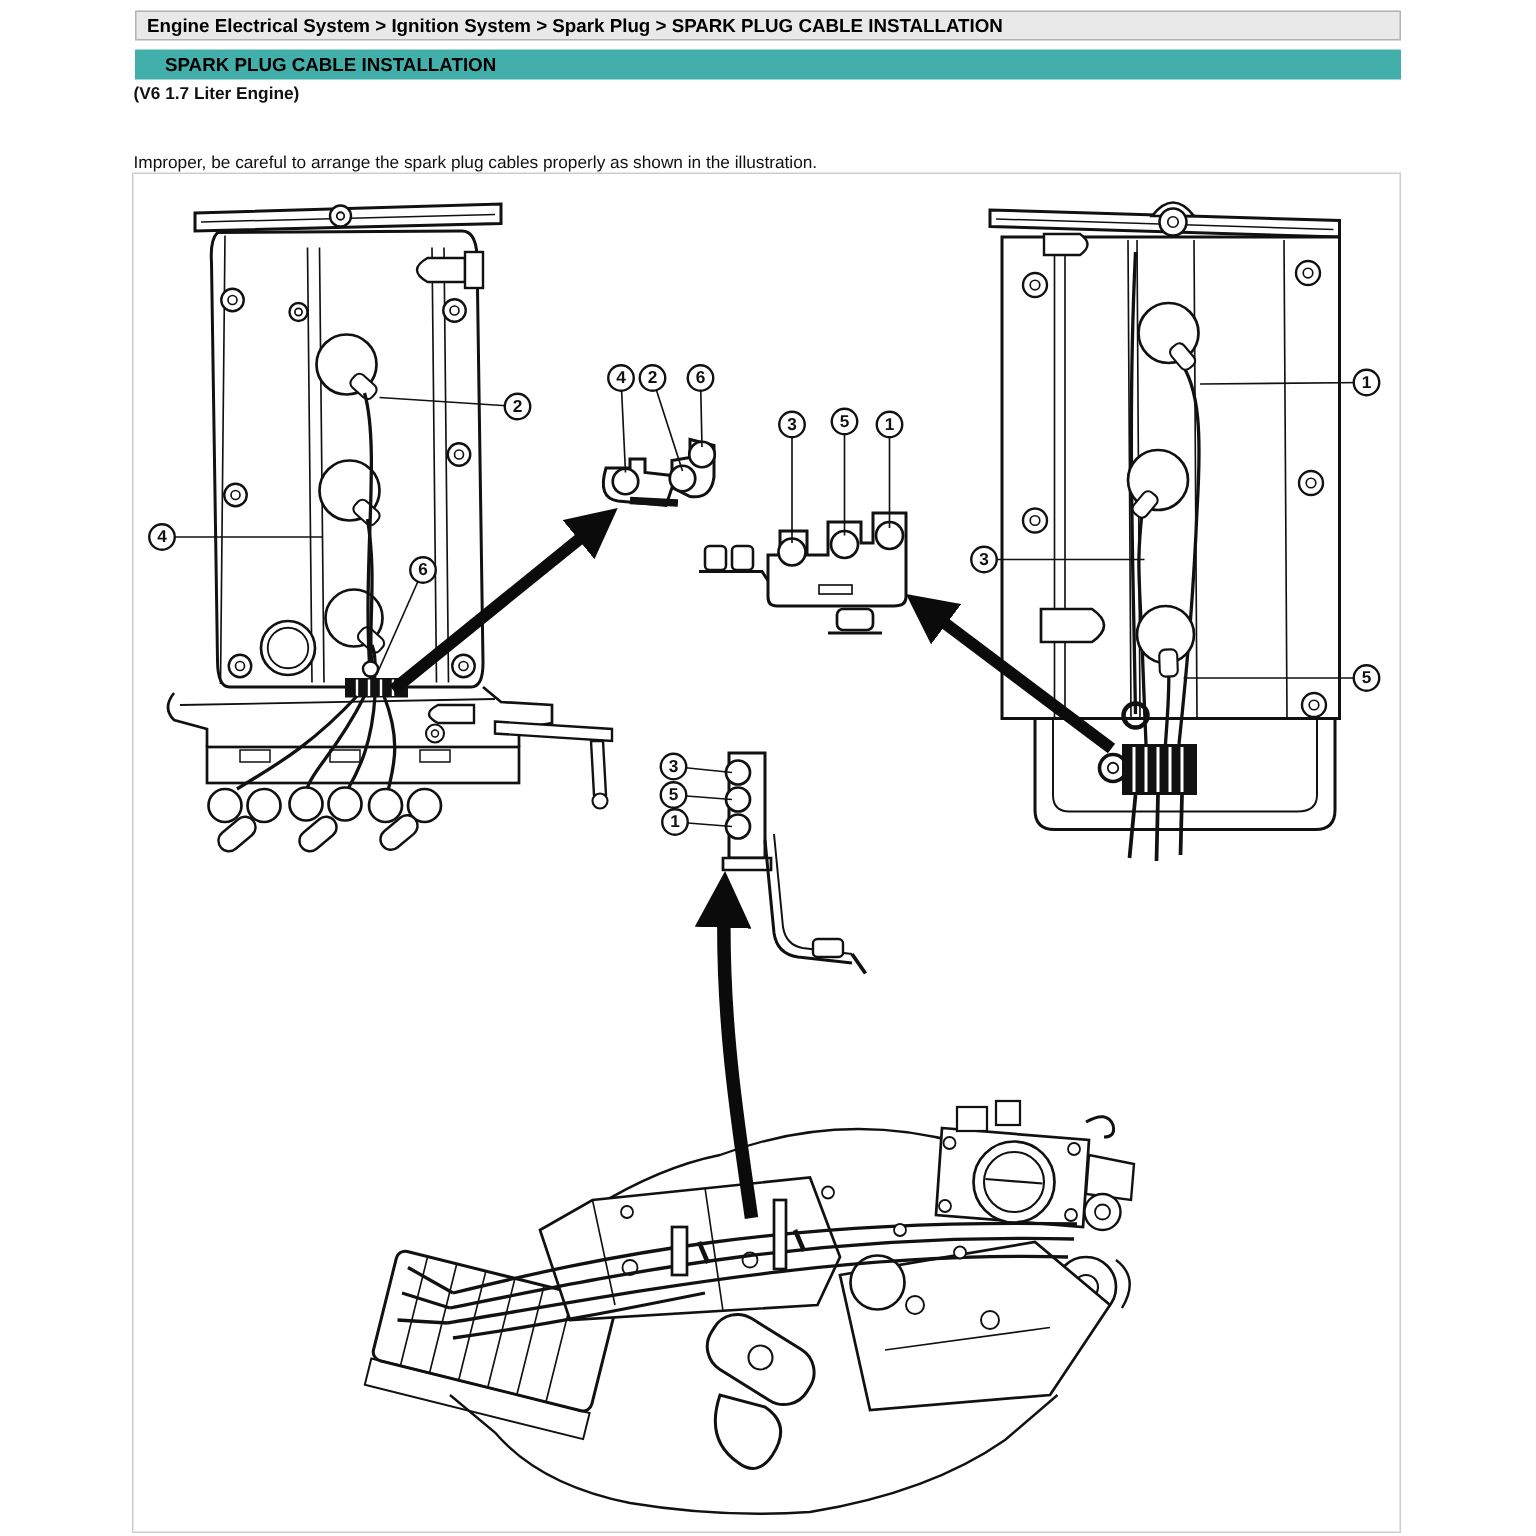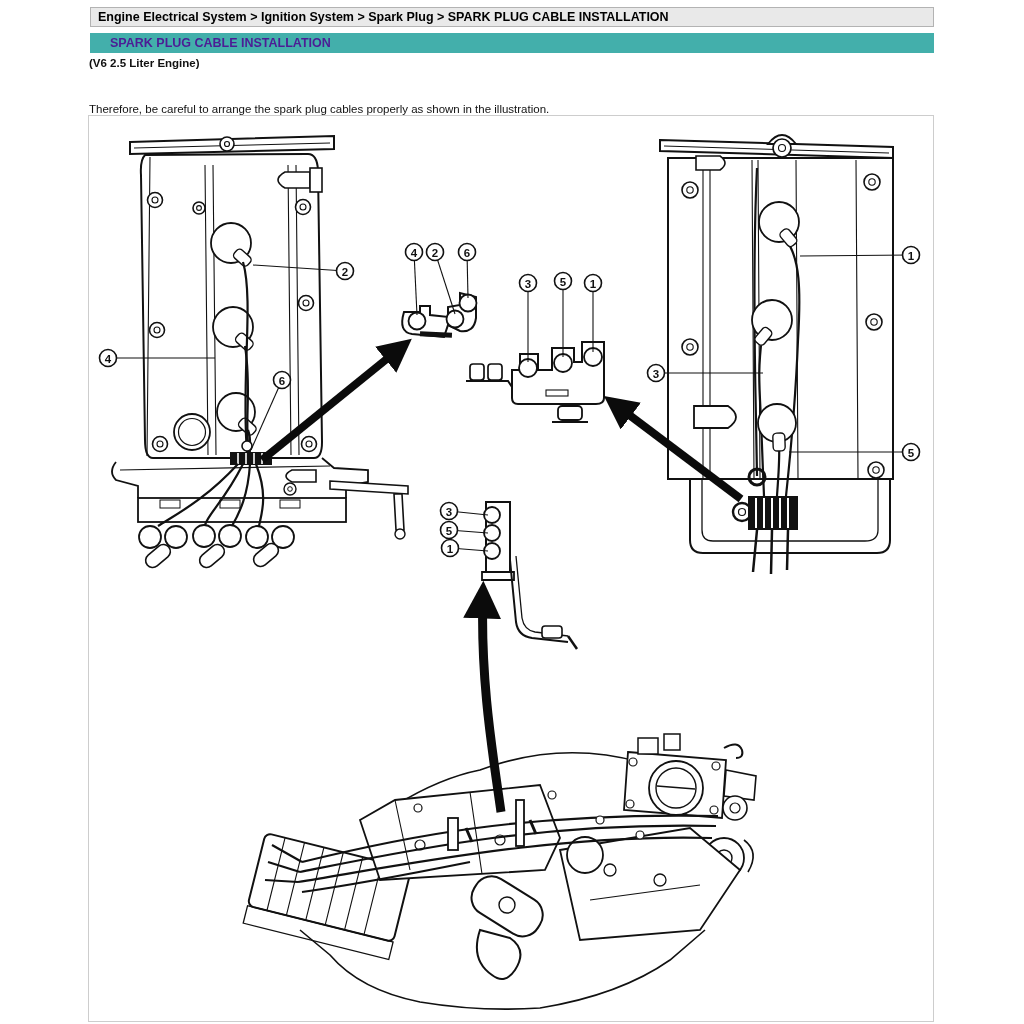--- a/index.html
+++ b/index.html
@@ -3,21 +3,21 @@
 <meta charset="utf-8">
 <style>
   html,body{margin:0;padding:0;background:#fff;}
   #page{position:relative;width:1024px;height:1024px;background:#ffffff;
         font-family:"Liberation Sans",sans-serif;color:#111;overflow:hidden;border-radius:15px;}
   #breadcrumb-bar{position:absolute;left:90px;top:7px;width:844px;height:20px;
         background:#e9e9e9;border:1px solid #b3b3b3;box-sizing:border-box;
         font-size:12.5px;font-weight:bold;line-height:18px;padding-left:7px;
         white-space:nowrap;color:#000;}
   #section-bar{position:absolute;left:90px;top:33px;width:844px;height:20px;
-        background:#43afab;color:#4c1d95;font-size:12.5px;font-weight:bold;
+        background:#43afab;color:#000000;font-size:12.5px;font-weight:bold;
         line-height:20px;padding-left:20px;box-sizing:border-box;white-space:nowrap;}
   #engine-subtitle{position:absolute;left:89px;top:57px;font-size:11.5px;font-weight:bold;}
   .para{position:absolute;left:89px;width:840px;font-size:11.5px;line-height:13px;}
   #para-1{top:81px;}
   #para-2{top:103px;}
   #figure-box{position:absolute;left:88px;top:115px;width:846px;height:907px;
         border:1px solid #cdcdcd;box-sizing:border-box;background:#fff;}
   #figure-box svg{position:absolute;left:0;top:0;}
   .ln{fill:none;stroke:#111;}
   .fw{fill:#fff;stroke:#111;}
@@ -28,23 +28,23 @@
 <body>
 
 <div id="page">
 
   <div id="breadcrumb-bar">Engine Electrical System &gt; Ignition System &gt; Spark Plug &gt; SPARK PLUG CABLE INSTALLATION</div>
 
   <div id="section-bar">
     <span>SPARK PLUG CABLE INSTALLATION</span>
   </div>
 
-  <div id="engine-subtitle">(V6 2.5 Liter Engine)</div>
-
-  <div id="para-2" class="para">Therefore, be careful to arrange the spark plug cables properly as shown in the illustration.</div>
+  <div id="engine-subtitle">(V6 1.7 Liter Engine)</div>
+
+  <div id="para-2" class="para">Improper, be careful to arrange the spark plug cables properly as shown in the illustration.</div>
 
   <div id="figure-box">
     <svg width="844" height="905" viewBox="89 116 844 905">
       <defs>
         <marker id="ah" viewBox="0 0 10 10" refX="7" refY="5" markerWidth="4.2" markerHeight="4.2" orient="auto-start-reverse" markerUnits="strokeWidth">
           <path d="M0,0 L10,5 L0,10 Z" fill="#0b0b0b"></path>
         </marker>
       </defs>
 
       <g>

